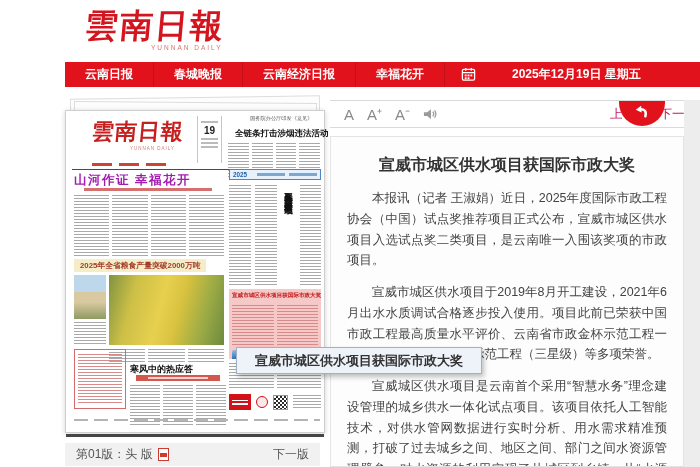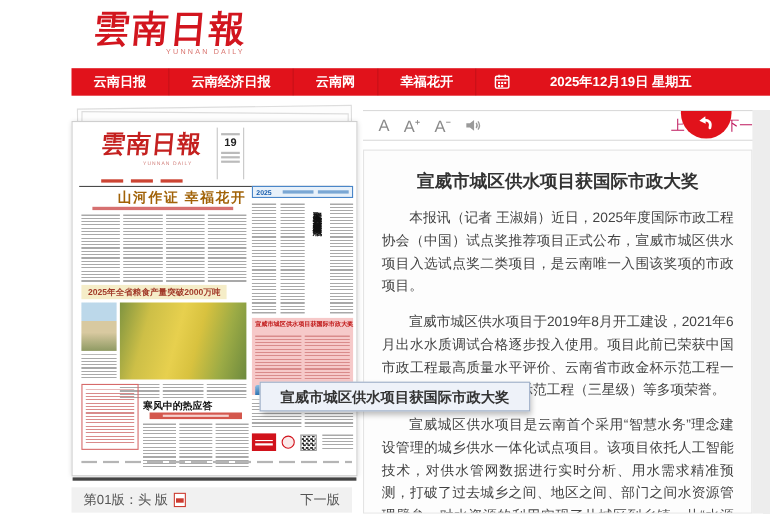--- a/index.html
+++ b/index.html
@@ -34,21 +34,21 @@
   .pp-datebox { left:131px; top:5px; width:25px; height:47px; border-left:1px solid #c6c6c6; border-right:1px solid #c6c6c6; text-align:center; font-size:10px; font-weight:bold; color:#222; padding-top:3px; }
   .pp-datebox .mini { height:2px; background:#bbb; margin:2px 3px; }
   .pp-tophead { left:162px; top:4px; width:92px; }
   .pp-kicker { font-size:10px; transform:scale(0.52); transform-origin:center top; color:#555; text-align:center; white-space:nowrap; }
   .pp-hl1 { font-size:10px; transform:scale(0.85); transform-origin:center top; font-weight:bold; color:#111; text-align:center; white-space:nowrap; margin-top:-2px; }
   .cols { display:flex; gap:3px; }
   .fcol { flex:1; background:repeating-linear-gradient(to bottom,#a9a9a9 0,#a9a9a9 1px,transparent 1px,transparent 3px); }
   .fcol.red { background:repeating-linear-gradient(to bottom,#d98b8b 0,#d98b8b 1px,transparent 1px,transparent 3px); }
   .pp-tophead .cols { height:34px; margin-top:2px; }
   .pp-hline { left:6px; top:58px; width:246px; height:1px; background:#4a4a4a; }
-  .pp-hl-main { left:8px; top:61px; width:150px; font-size:12.5px; font-weight:bold; color:#a16207; letter-spacing:1.5px; text-align:right; white-space:nowrap; }
+  .pp-hl-main { left:8px; top:61px; width:150px; font-size:12.5px; font-weight:bold; color:#a21caf; letter-spacing:1.5px; text-align:left; white-space:nowrap; }
   .pp-subred { left:18px; top:77px; width:128px; height:3px; background:#c84040; opacity:0.75; }
   .pp-maincols { left:8px; top:84px; width:150px; height:62px; }
   .pp-bluebox { left:163px; top:58px; width:92px; height:11px; background:#e8f1fa; border:1px solid #4a86c8; display:flex; align-items:center; gap:4px; padding:0 3px; }
   .pp-bluebox .yr { font-size:9px; transform:scale(0.7); transform-origin:left center; font-weight:bold; color:#1a5fae; }
   .pp-bluebox i { display:block; height:3px; flex:1; background:#7aa7d4; }
   .pp-rc1 { left:163px; top:74px; width:22px; height:100px; }
   .pp-rc2 { left:189px; top:74px; width:22px; height:100px; }
   .pp-vert { left:215px; top:74px; width:15px; height:106px; writing-mode:vertical-rl; font-size:8.5px; font-weight:bold; color:#111; letter-spacing:1px; line-height:15px; }
   .pp-rc3 { left:234px; top:74px; width:21px; height:100px; }
   .pp-photoband { left:8px; top:148px; width:132px; height:13px; background:#f5edc8; display:flex; align-items:center; justify-content:center; }
@@ -107,22 +107,22 @@
 
 <div id="app">
 
   <div class="site-logo">
     <div class="big">雲南日報</div>
     <div class="sub">YUNNAN DAILY</div>
   </div>
 
   <div class="navbar">
     <div class="nav-item">云南日报</div>
+    <div class="nav-item">春城晚报</div>
     <div class="nav-item">云南经济日报</div>
-    <div class="nav-item">云南网</div>
     <div class="nav-item">幸福花开</div>
     <div class="nav-cal">
       <svg width="15" height="15" viewBox="0 0 16 16">
           <rect x="1.5" y="2.5" width="13" height="11.5" rx="1.5" fill="none" stroke="#fff" stroke-width="1.4"></rect>
           <line x1="1.5" y1="6" x2="14.5" y2="6" stroke="#fff" stroke-width="1.4"></line>
           <line x1="5" y1="1" x2="5" y2="4" stroke="#fff" stroke-width="1.4"></line>
           <line x1="11" y1="1" x2="11" y2="4" stroke="#fff" stroke-width="1.4"></line>
           <rect x="4" y="8" width="2" height="2" fill="#fff"></rect>
           <rect x="7" y="8" width="2" height="2" fill="#fff"></rect>
           <rect x="10" y="8" width="2" height="2" fill="#fff"></rect>
@@ -145,20 +145,30 @@
         <i></i>
         <i></i>
         <i></i>
       </div>
     <div class="pp-datebox">
       <div class="mini"></div>
       <div>19</div>
       <div class="mini"></div>
         <div class="mini"></div>
         <div class="mini"></div>
+    </div>
+    <div class="pp-tophead">
+      <div class="pp-kicker">国务院办公厅印发《意见》</div>
+      <div class="pp-hl1">全链条打击涉烟违法活动</div>
+      <div class="cols">
+          <div class="fcol"></div>
+          <div class="fcol"></div>
+          <div class="fcol"></div>
+          <div class="fcol"></div>
+        </div>
     </div>
     <div class="pp-hline"></div>
     <div class="pp-hl-main">山河作证 幸福花开</div>
     <div class="pp-subred"></div>
     <div class="pp-maincols cols">
         <div class="fcol"></div>
         <div class="fcol"></div>
         <div class="fcol"></div>
         <div class="fcol"></div>
       </div>

